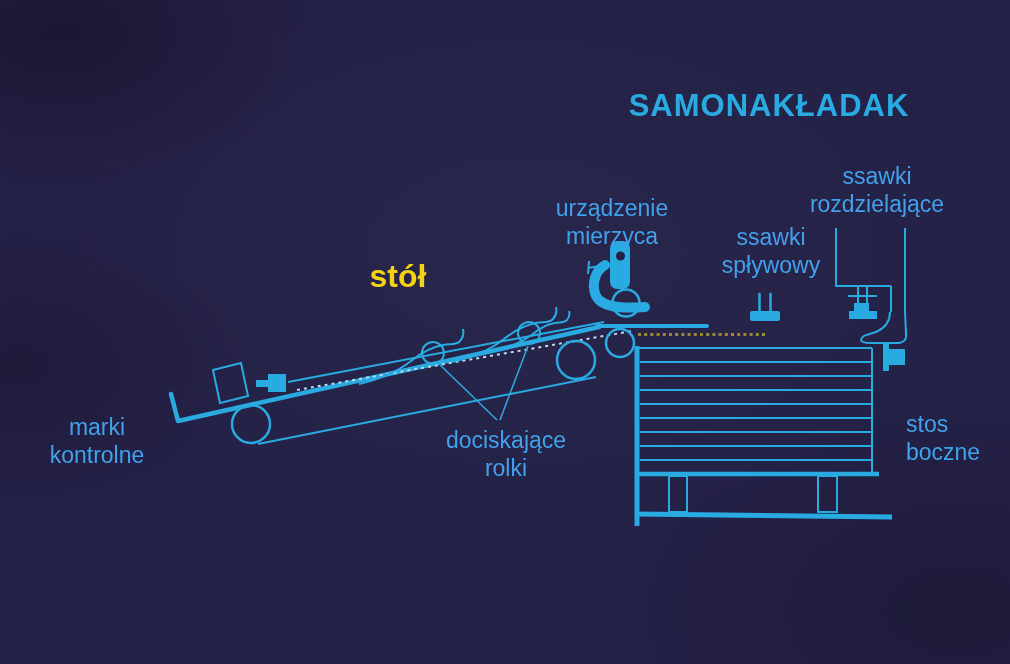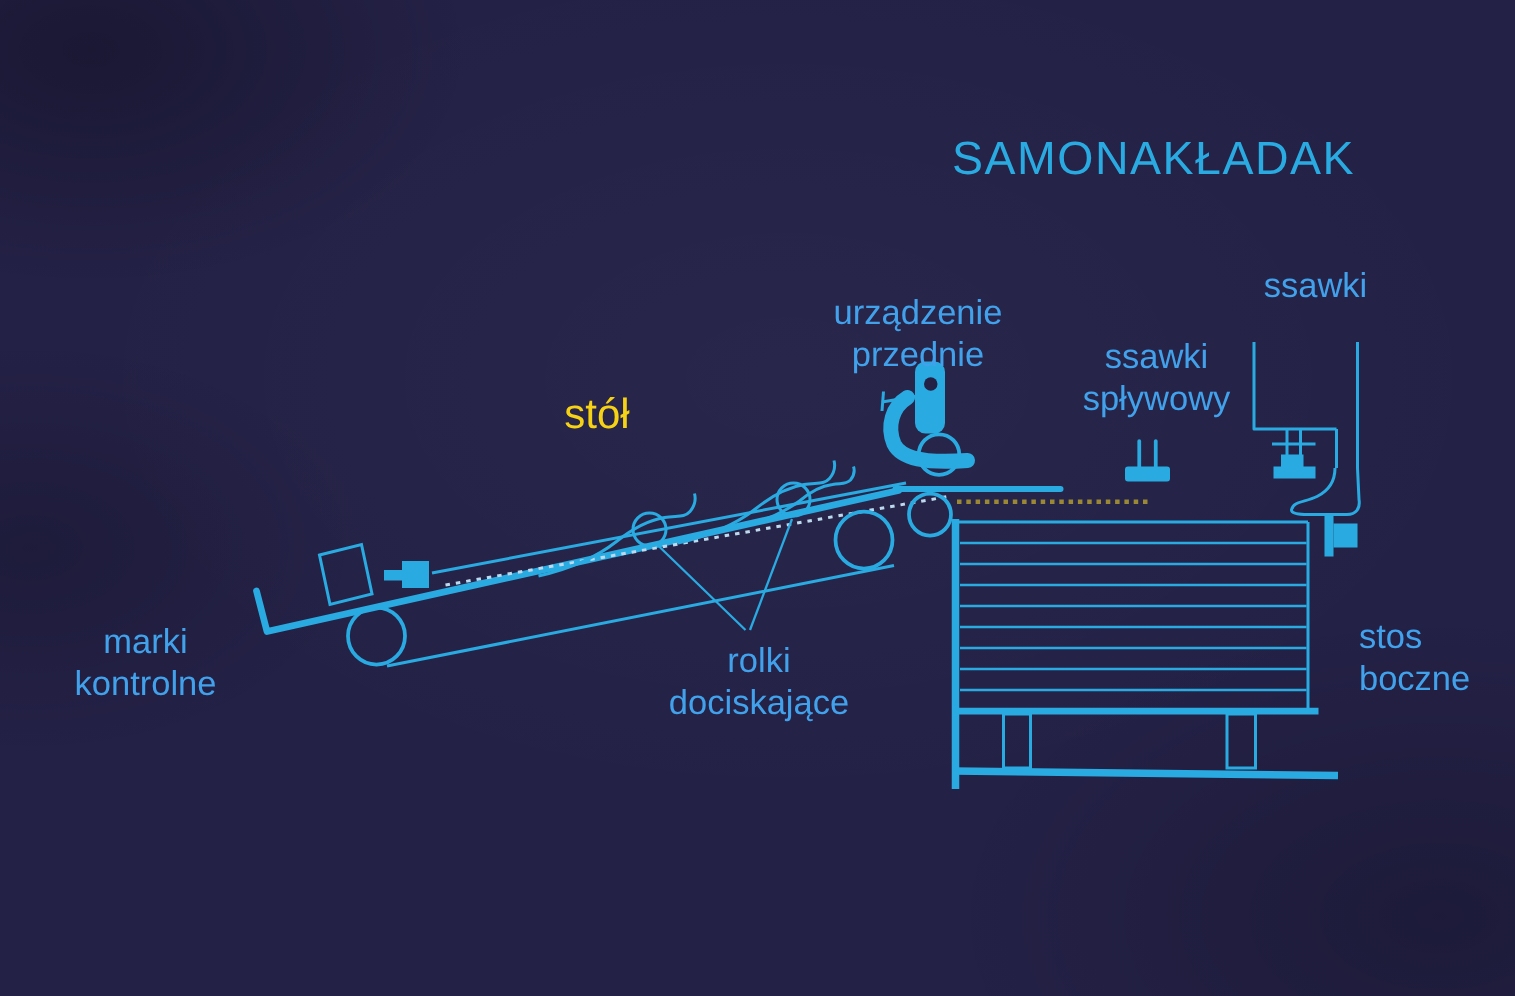--- a/index.html
+++ b/index.html
@@ -15,27 +15,27 @@
   }
   .stage{position:absolute;inset:0;}
   svg.diagram{position:absolute;left:0;top:0;color:var(--diagram,#29abe2);}
   .lbl{
     position:absolute;color:var(--label-text,#41a1ea);
     font-size:23px;line-height:28px;text-align:center;white-space:nowrap;
   }
   .lbl.center{transform:translate(-50%,-50%);}
   .title{
     position:absolute;transform:translate(-50%,-50%);
-    color:var(--diagram,#29abe2);font-size:31px;font-weight:normal;
+    color:var(--diagram,#29abe2);font-size:31px;font-weight:bold;
     letter-spacing:1px;white-space:nowrap;
   }
   .accent{
     position:absolute;transform:translate(-50%,-50%);
-    color:var(--accent-yellow,#f6d214);font-size:28px;line-height:40px;
-    font-weight:normal;text-align:right;white-space:nowrap;
+    color:var(--accent-yellow,#f6d214);font-size:32px;line-height:40px;
+    font-weight:bold;text-align:right;white-space:nowrap;
   }
   .right-align{text-align:right;}
   .left-align{text-align:left;}
 </style>
 </head>
 <body>
 
 <div class="stage">
 
   <svg class="diagram" width="1010" height="664" viewBox="0 0 1010 664">
@@ -130,41 +130,42 @@
   </svg>
 
   <div class="title" style="left:769px;top:106px;">SAMONAKŁADAK</div>
 
   <div class="accent" style="left:398px;top:276px;">
     <div>stół</div>
   </div>
 
   <div class="lbl center" style="left:612px;top:206px;margin-top:16px;">
     <div>urządzenie</div>
-    <div>przednie</div>
+    <div>mierzyca</div>
   </div>
 
   <div class="lbl center" style="left:877px;top:190px;">
     <div>ssawki</div>
+    <div>rozdzielające</div>
   </div>
 
   <div class="lbl center" style="left:771px;top:251px;">
     <div>ssawki</div>
     <div>spływowy</div>
   </div>
 
 
   <div class="lbl center" style="left:97px;top:441px;text-align:center;">
     <div>marki</div>
     <div>kontrolne</div>
   </div>
 
   <div class="lbl center" style="left:506px;top:454px;">
+    <div>dociskające</div>
     <div>rolki</div>
-    <div>dociskające</div>
   </div>
 
   <div class="lbl left-align" style="left:906px;top:410px;">
     <div>stos</div>
     <div>boczne</div>
   </div>
 
 </div>
 
 </body></html>

